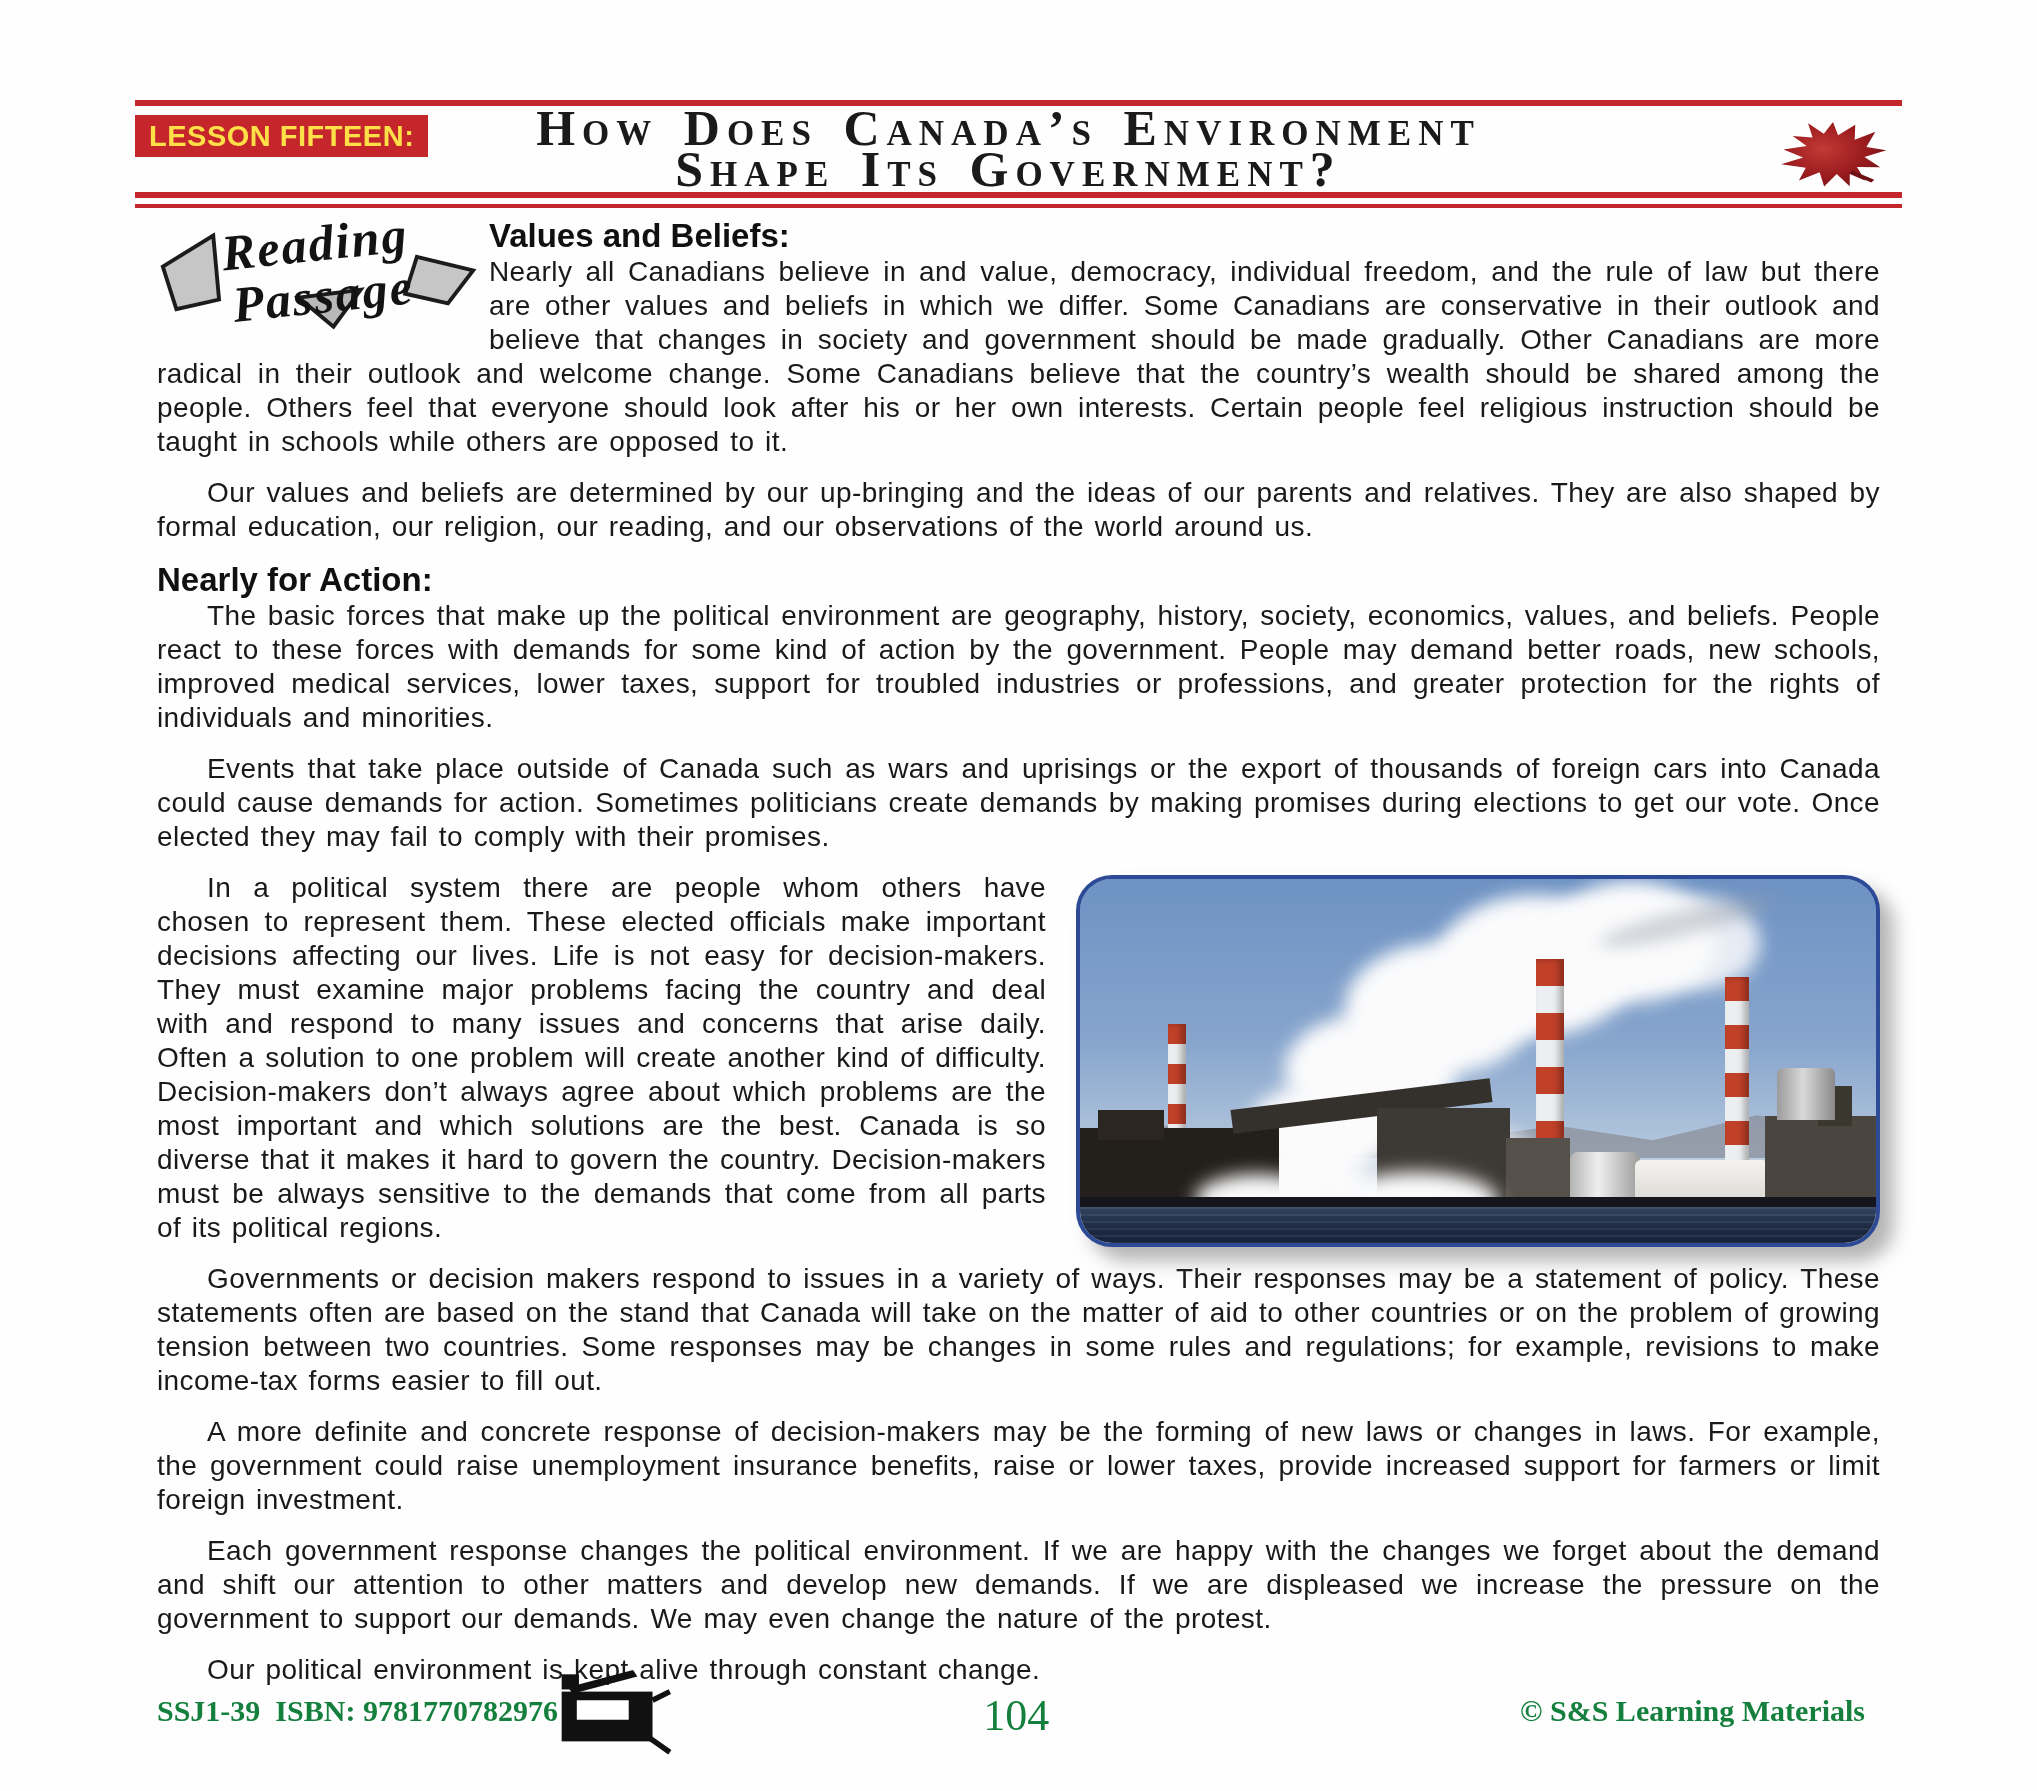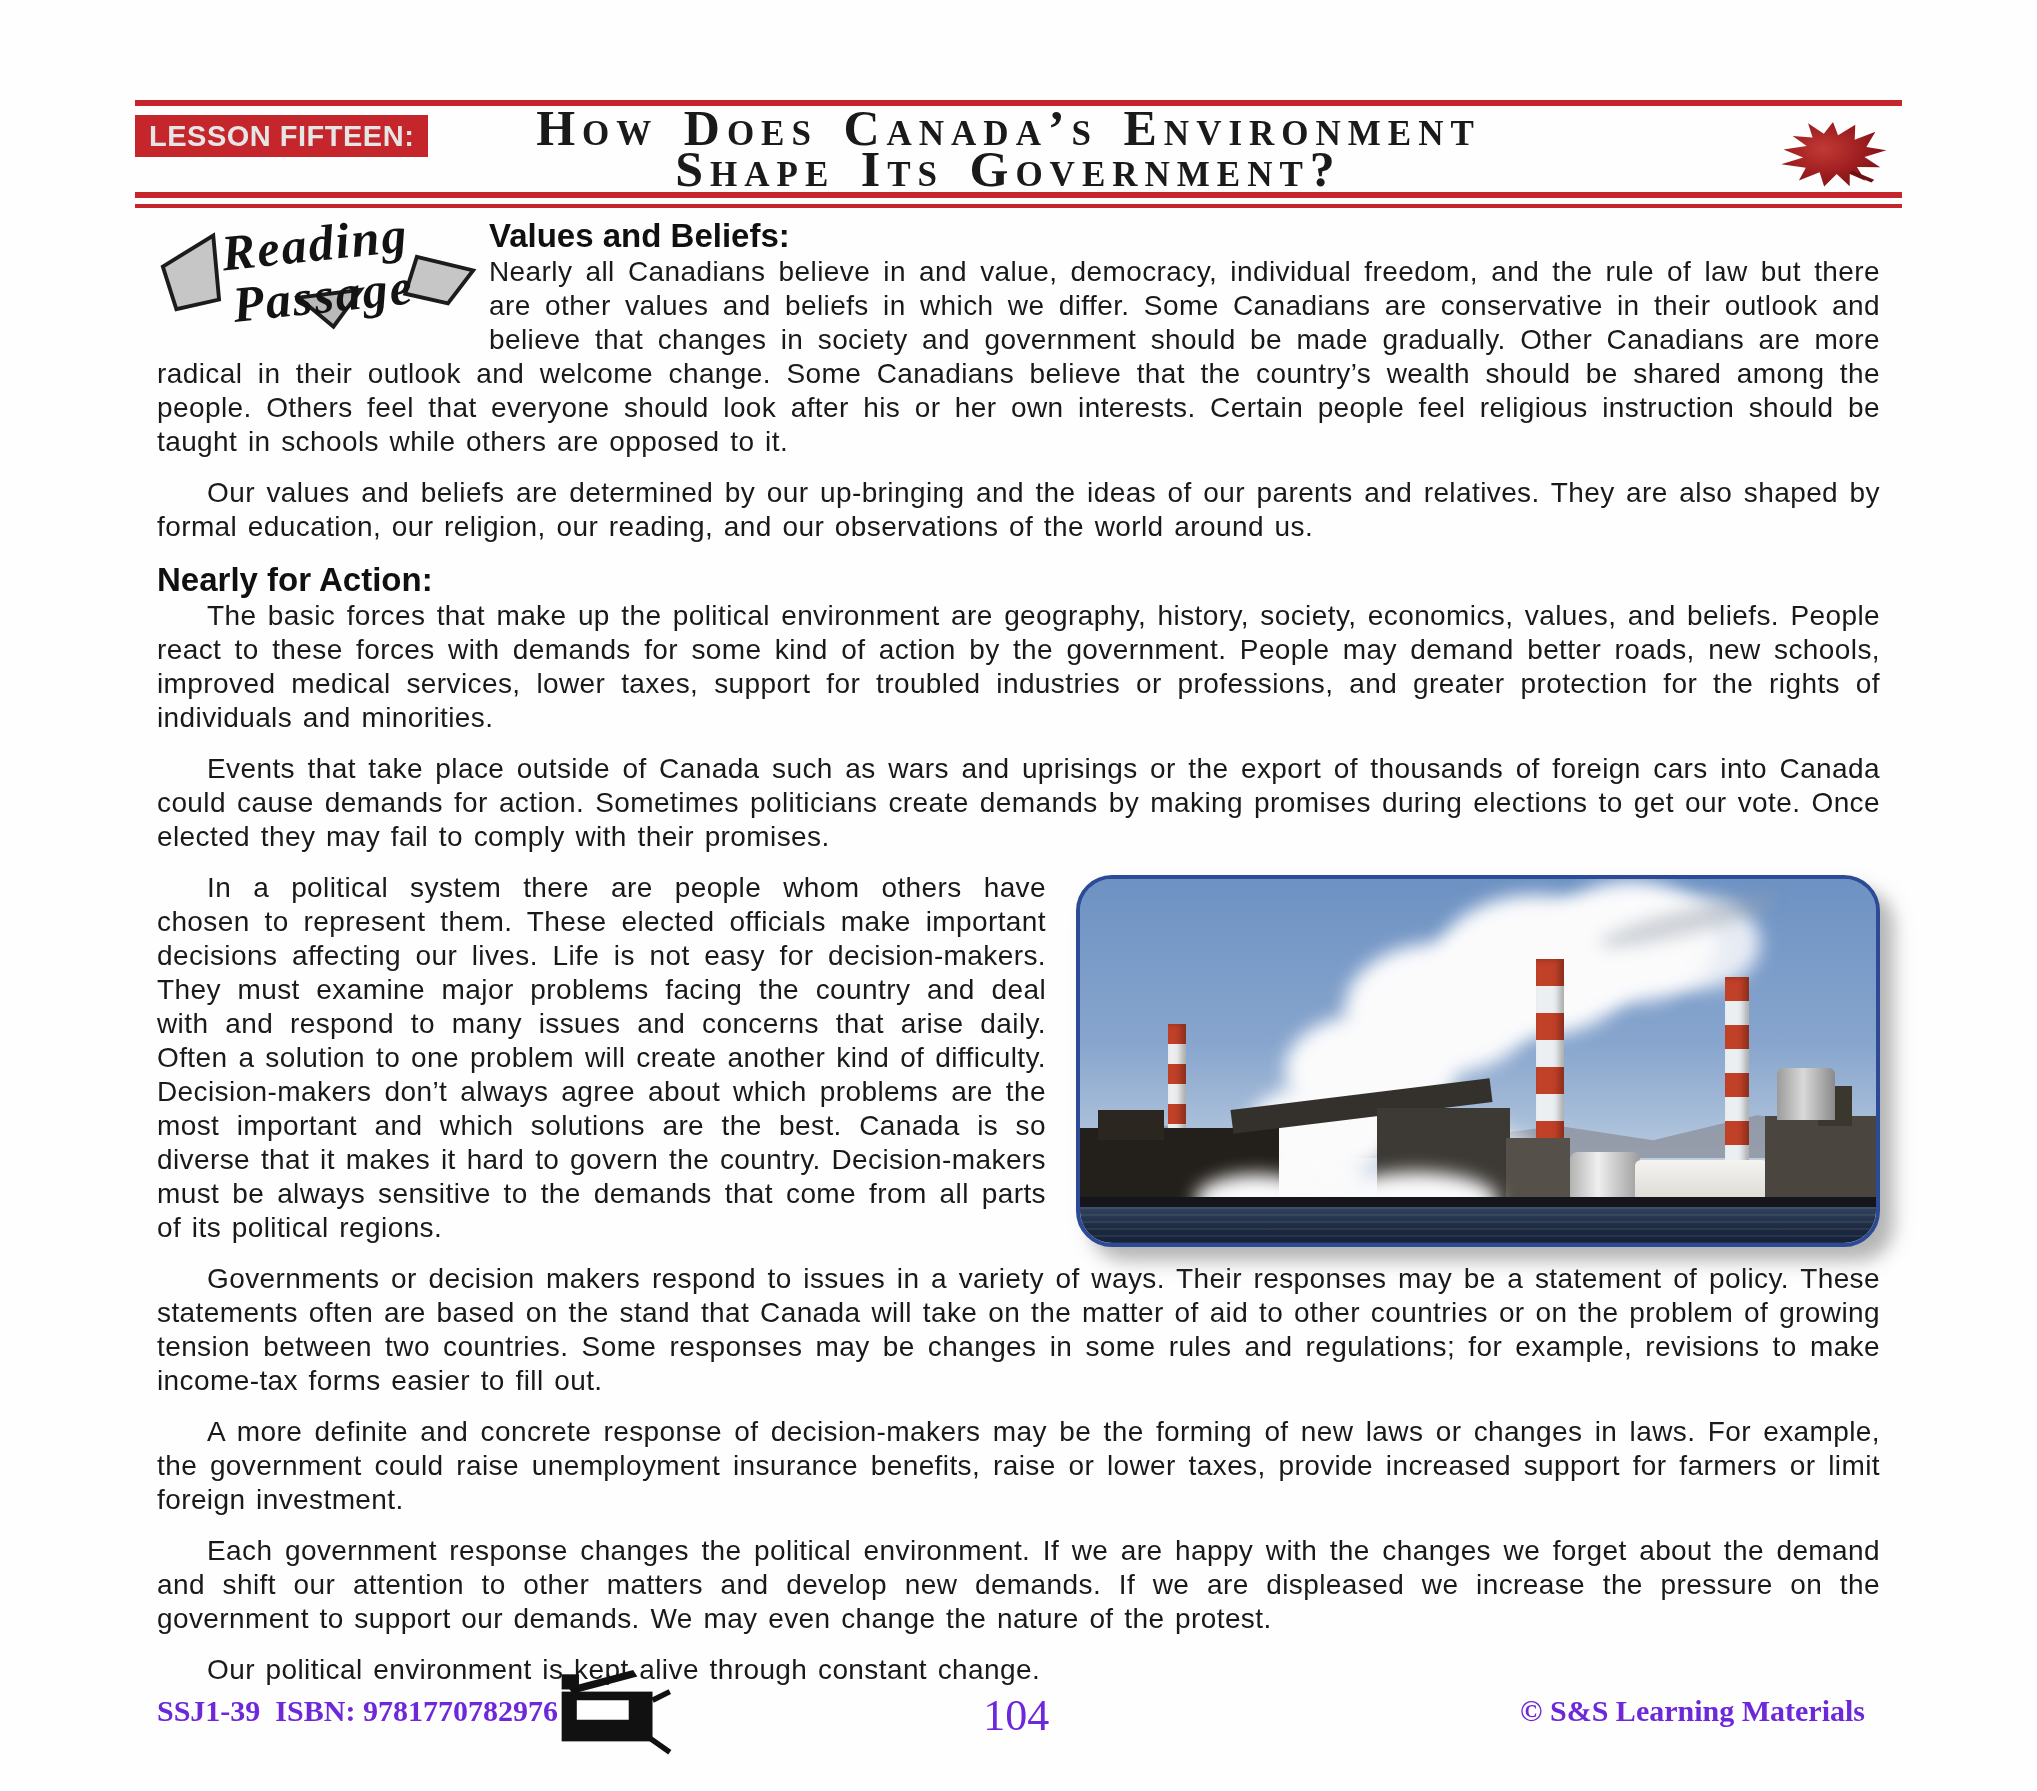--- a/index.html
+++ b/index.html
@@ -6,21 +6,21 @@
   .page {
     position:relative; width:2038px; height:1792px; background:#fefefe;
     overflow:hidden; font-family:"Liberation Sans", sans-serif; color:#161616;
   }
 
   
   .header { position:absolute; top:100px; left:135px; width:1767px; }
   .header-topline { height:6px; background:#c5262c; }
   .header-row { position:relative; height:86px; }
   .lesson-badge {
-    position:absolute; left:0; top:9px; background:#c5262c; color:#e5e5e5;
+    position:absolute; left:0; top:9px; background:#c5262c; color:#fde047;
     font-weight:bold; font-size:29px; line-height:42px; padding:0 14px;
     letter-spacing:0.5px; white-space:nowrap;
   }
   .header-title {
     position:absolute; left:189px; right:209px; top:2px; text-align:center;
     font-family:"Liberation Serif", serif; font-weight:bold; font-variant:small-caps;
     color:#1a1a1a; font-size:50px; line-height:41px; letter-spacing:7px; word-spacing:6px;
   }
   .maple-leaf { position:absolute; right:6px; top:10px; width:127px; height:74px; }
   .header-bottomlines { height:6px; border-top:6px solid #c5262c; border-bottom:4px solid #c5262c; }
@@ -83,21 +83,21 @@
   .tank2 { left:697px; top:189px; width:58px; height:52px; border-radius:6px 6px 0 0;
            background:linear-gradient(90deg,#9b9b9b,#d9d9d9 45%,#8a8a8a); }
   .shore { left:0; right:0; top:318px; height:12px; background:#14161c; }
   .water { left:0; right:0; top:328px; bottom:0;
            background:linear-gradient(180deg,#31435f,#1c2a41 60%,#16223a); }
   .water::after { content:""; position:absolute; inset:0;
            background:repeating-linear-gradient(180deg,rgba(255,255,255,.07) 0 2px,transparent 2px 7px); }
 
   
   .footer { position:absolute; left:157px; right:157px; top:1682px; height:95px;
-            font-family:"Liberation Serif", serif; color:#6d28d9; }
+            font-family:"Liberation Serif", serif; color:#15803d; }
   .footer-left  { position:absolute; left:0; top:12px; font-weight:bold; font-size:30px; white-space:pre; }
   .copier { position:absolute; left:396px; top:-22px; width:119px; height:100px; }
   .footer-page  { position:absolute; left:50%; transform:translateX(-54%); top:8px; font-size:44px; }
   .footer-right { position:absolute; right:16px; top:12px; font-weight:bold; font-size:30px; }
 
   svg text.logo-word { font-family:"Liberation Serif", serif; font-style:italic; font-weight:bold; fill:#131313; }
 </style>
 </head>
 <body>
 

